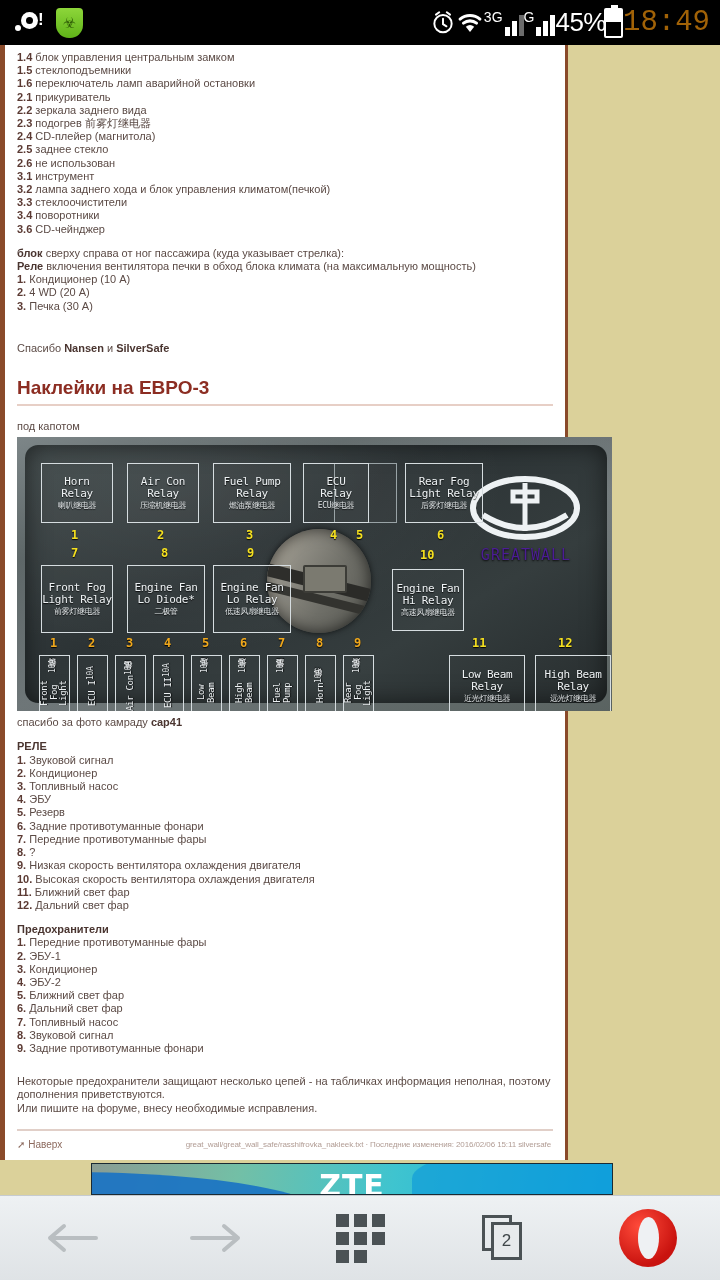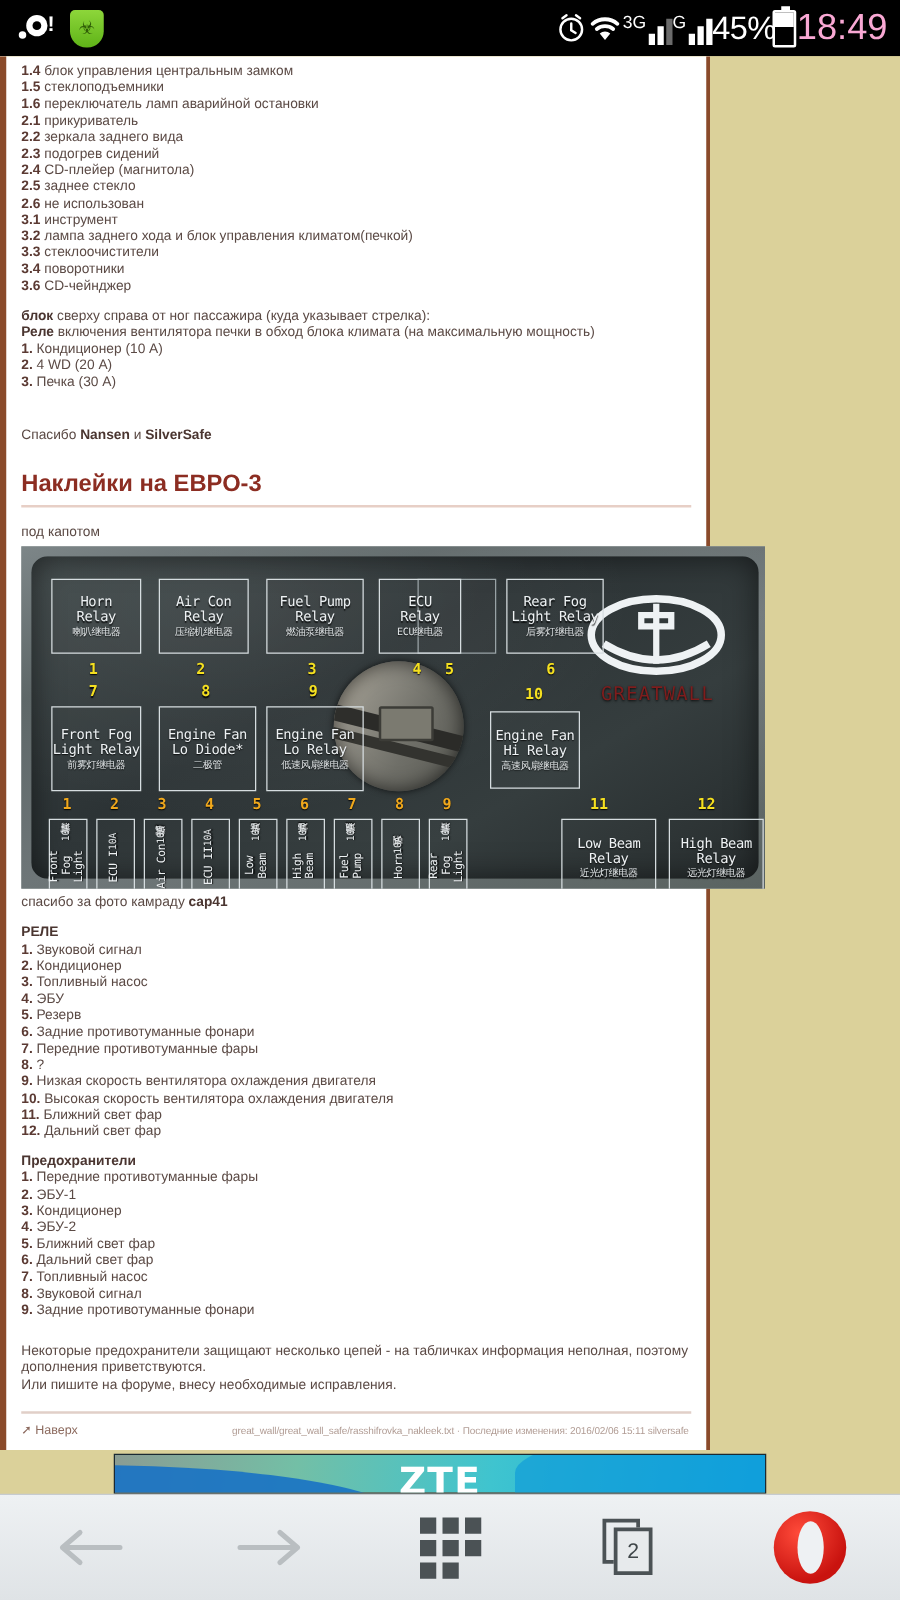--- a/index.html
+++ b/index.html
@@ -81,21 +81,21 @@
     border-radius: 2px;
     position: relative;
     margin-left: -2px;
     background: linear-gradient(to top, #000 55%, #fff 55%);
   }
   .batt-icon::before {
     content: "";
     position: absolute; top: -5px; left: 5px;
     width: 7px; height: 3px; background: #fff;
   }
-  .clock { color: #f9a8d4; font-size: 29px; letter-spacing: 0px; }
+  .clock { color: #a16207; font-size: 29px; letter-spacing: 0px; font-family: Liberation Mono, monospace; }
 
   
   #page {
     position: absolute;
     top: 45px; left: 0;
     width: 720px; height: 1130px;
     background: #dbd19a;
     overflow: hidden;
   }
   #content {
@@ -225,21 +225,21 @@
   .gw-logo {
     position: absolute;
     left: 452px; top: 38px;
     width: 112px; height: 66px;
   }
   .gw-text {
     position: absolute;
     left: 448px; top: 112px;
     width: 122px;
     text-align: center;
-    color: #7f1d1d;
+    color: #4c1d95;
     font-family: "DejaVu Sans Mono", monospace;
     font-size: 15px;
     letter-spacing: 1px;
     text-shadow: 0 1px 2px rgba(0,0,0,.9);
   }
   .empty-slot {
     position: absolute;
     border: 1px solid #99a3a6;
     background: rgba(255,255,255,.02);
   }
@@ -404,21 +404,21 @@
 
 <div id="page">
   <div id="content">
 
     <div id="list-top">
         <div class="list-line"><span class="n">1.4 </span><span>блок управления центральным замком</span></div>
         <div class="list-line"><span class="n">1.5 </span><span>стеклоподъемники</span></div>
         <div class="list-line"><span class="n">1.6 </span><span>переключатель ламп аварийной остановки</span></div>
         <div class="list-line"><span class="n">2.1 </span><span>прикуриватель</span></div>
         <div class="list-line"><span class="n">2.2 </span><span>зеркала заднего вида</span></div>
-        <div class="list-line"><span class="n">2.3 </span><span>подогрев сидений</span></div>
+        <div class="list-line"><span class="n">2.3 </span><span>подогрев 前雾灯继电器</span></div>
         <div class="list-line"><span class="n">2.4 </span><span>CD-плейер (магнитола)</span></div>
         <div class="list-line"><span class="n">2.5 </span><span>заднее стекло</span></div>
         <div class="list-line"><span class="n">2.6 </span><span>не использован</span></div>
         <div class="list-line"><span class="n">3.1 </span><span>инструмент</span></div>
         <div class="list-line"><span class="n">3.2 </span><span>лампа заднего хода и блок управления климатом(печкой)</span></div>
         <div class="list-line"><span class="n">3.3 </span><span>стеклоочистители</span></div>
         <div class="list-line"><span class="n">3.4 </span><span>поворотники</span></div>
         <div class="list-line"><span class="n">3.6 </span><span>CD-чейнджер</span></div>
       </div>
 

